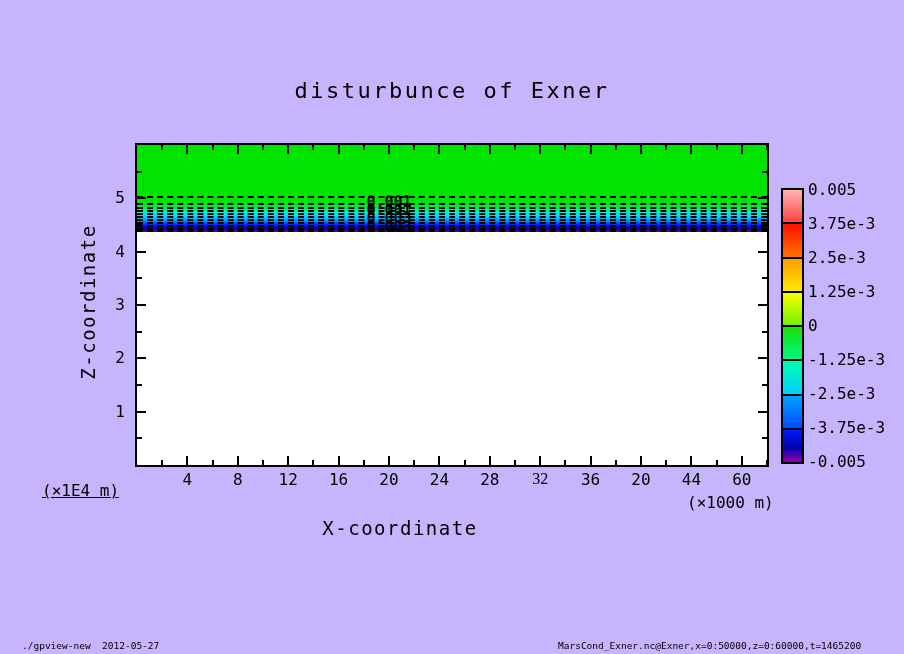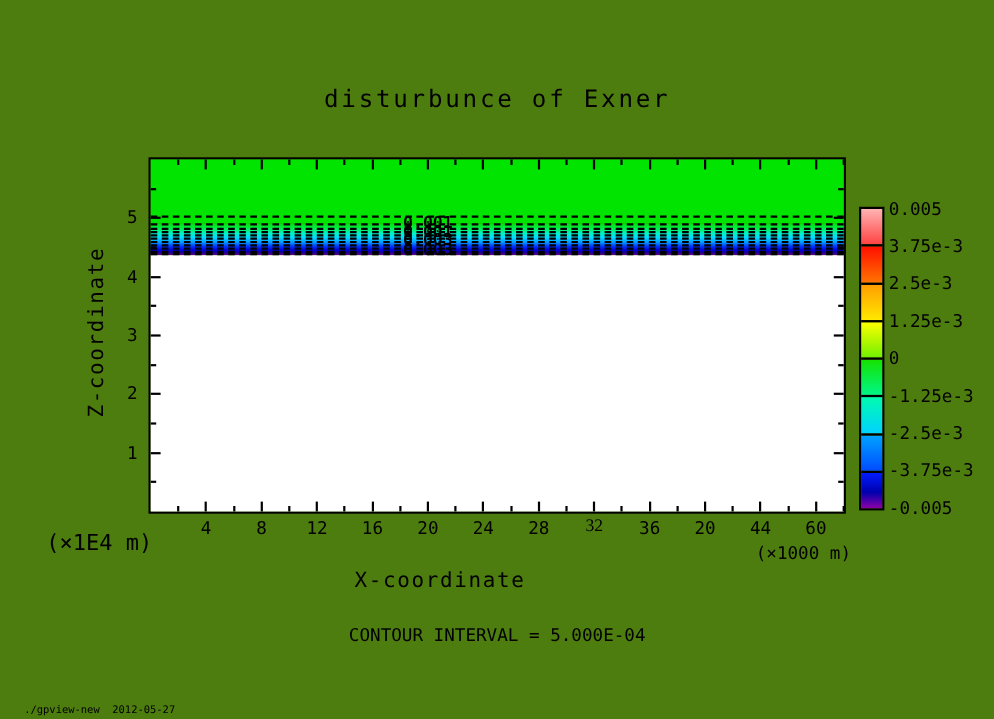--- a/index.html
+++ b/index.html
@@ -1,26 +1,26 @@
 <!DOCTYPE html>
 <html><head>
 <meta charset="utf-8">
 <style>
   html,body{margin:0;padding:0;background:#fff;}
-  #page{position:relative;width:904px;height:654px;background:#4d7c0f;overflow:hidden;
+  #page{position:relative;width:904px;height:654px;background:#c4b5fd;overflow:hidden;
         font-family:"DejaVu Sans Mono","Liberation Mono",monospace;color:#000;}
   .abs{position:absolute;}
   .title{top:78px;left:0;width:904px;text-align:center;font-size:22px;letter-spacing:2.5px;}
   .plot{left:135px;top:143px;width:630px;height:320px;border:2px solid #000;}
   .cline{left:0;width:630px;height:0;border-top:2px dashed #000;}
   .clabel{font-size:15px;font-weight:bold;transform:translate(-50%,-50%);white-space:nowrap;}
   .tick{background:#000;}
   .xlab{top:470px;width:44px;text-align:center;font-size:16px;}
   .ylab{left:83px;width:42px;text-align:right;font-size:16px;height:20px;line-height:20px;}
-  .unit-left{left:42px;top:481px;font-size:20px;}
+  .unit-left{left:42px;top:481px;font-size:16px;text-decoration:underline;}
   .unit-right{left:687px;top:493px;font-size:16px;}
   .xaxis-title{left:0;width:800px;top:517px;text-align:center;font-size:19px;letter-spacing:1.5px;}
   .zaxis-title{left:88px;top:302px;transform:translate(-50%,-50%) rotate(-90deg);
                font-size:19px;letter-spacing:1.5px;white-space:nowrap;}
   .cinterval{left:0;width:904px;top:568px;text-align:center;font-size:16px;}
   .timetxt{left:627px;top:595px;font-size:16px;}
   .footer{top:640px;font-size:9.5px;white-space:pre;}
   .footer-l{left:22px;}
   .footer-r{left:558px;}
   .cbar{left:781px;top:188px;width:19px;height:272px;border:2px solid #000;display:flex;flex-direction:column;}
@@ -127,34 +127,34 @@
       <div class="abs tick" style="left: 0px; top: 25.6667px; width: 5px; height: 2px;"></div>
       <div class="abs tick" style="left: 625px; top: 25.6667px; width: 5px; height: 2px;"></div>
     </div>
 
   <div class="abs unit-left">(×1E4 m)</div>
   <div class="abs unit-right">(×1000 m)</div>
 
   <div class="abs xaxis-title">X-coordinate</div>
   <div class="abs zaxis-title">Z-coordinate</div>
 
-  <div class="abs cinterval">CONTOUR INTERVAL = 5.000E-04</div>
 
   <div class="abs cbar" id="cbar">
       <div class="cbar-seg" style="background: linear-gradient(rgb(255, 179, 179) 0%, rgb(255, 67, 67) 100%);"></div>
       <div class="cbar-seg" style="background: linear-gradient(rgb(255, 15, 0) 0%, rgb(255, 115, 0) 100%);"></div>
       <div class="cbar-seg" style="background: linear-gradient(rgb(255, 158, 0) 0%, rgb(255, 232, 0) 100%);"></div>
       <div class="cbar-seg" style="background: linear-gradient(rgb(251, 255, 0) 0%, rgb(115, 240, 0) 100%);"></div>
       <div class="cbar-seg" style="background: linear-gradient(rgb(22, 226, 0) 0%, rgb(0, 247, 135) 100%);"></div>
       <div class="cbar-seg" style="background: linear-gradient(rgb(0, 252, 176) 0%, rgb(0, 210, 255) 100%);"></div>
       <div class="cbar-seg" style="background: linear-gradient(rgb(0, 162, 255) 0%, rgb(0, 76, 255) 100%);"></div>
       <div class="cbar-seg" style="background: linear-gradient(rgb(0, 28, 255) 0%, rgb(0, 0, 173) 55%, rgb(140, 0, 168) 100%);"></div>
     </div>
 
   <div class="abs footer footer-l">./gpview-new  2012-05-27</div>
+  <div class="abs footer footer-r">MarsCond_Exner.nc@Exner,x=0:50000,z=0:60000,t=1465200</div>
 
 <div class="abs xlab" style="left: 165.4px;">4</div>
     <div class="abs xlab" style="left: 215.8px;">8</div>
     <div class="abs xlab" style="left: 266.2px;">12</div>
     <div class="abs xlab" style="left: 316.6px;">16</div>
     <div class="abs xlab" style="left: 367px;">20</div>
     <div class="abs xlab" style="left: 417.4px;">24</div>
     <div class="abs xlab" style="left: 467.8px;">28</div>
     <div class="abs xlab" style="left: 518.2px; font-family: Liberation Serif, serif;">32</div>
     <div class="abs xlab" style="left: 568.6px;">36</div>

